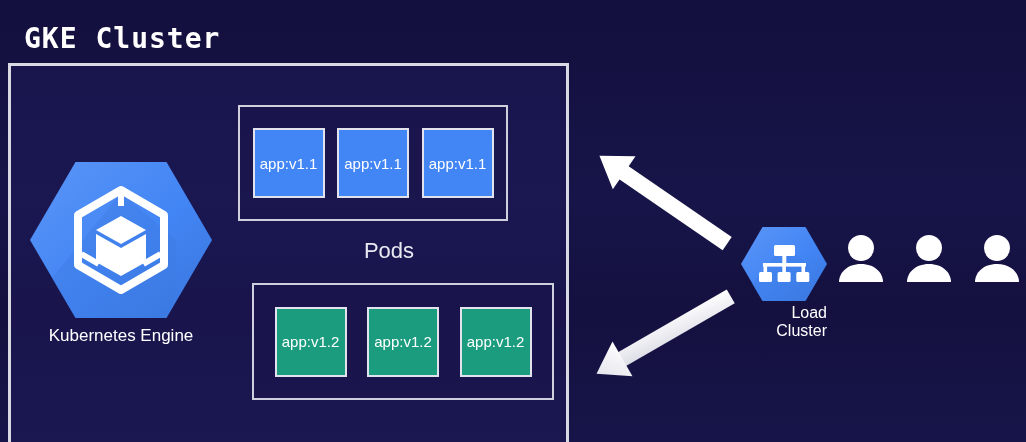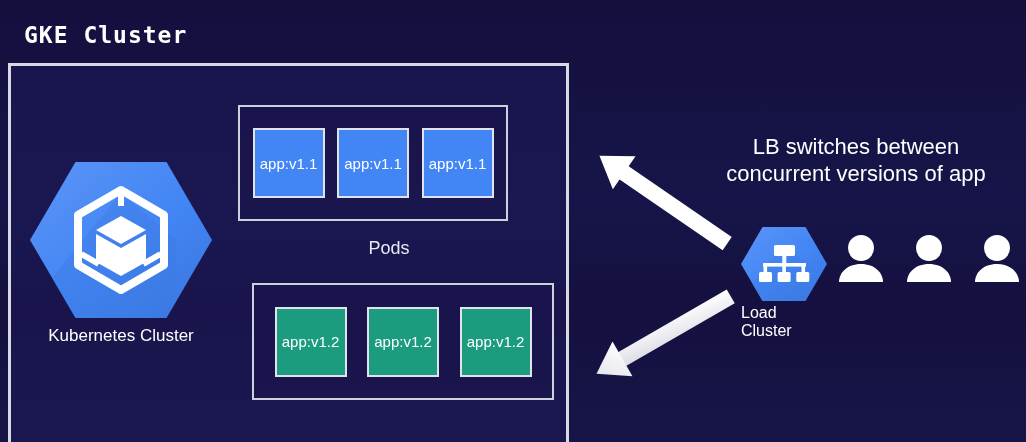--- a/index.html
+++ b/index.html
@@ -12,21 +12,21 @@
   #stage {
     position:relative;
     width:1026px; height:442px;
     background:linear-gradient(180deg,#13103e 0%,#171449 45%,#141140 70%,#171449 100%);
   }
 
   
   #cluster-title {
     position:absolute; left:24px; top:22px;
     font-family:"DejaVu Sans Mono","Liberation Mono",monospace;
-    font-size:23px; font-weight:700; letter-spacing:1px;
+    font-size:28px; font-weight:700; letter-spacing:1px;
     color:#ffffff;
   }
 
   
   #cluster-box {
     position:absolute; left:8px; top:63px;
     width:561px; height:379px;
     border:3px solid #d9d9e4;
     border-bottom:none;
     background:rgba(32,27,92,0.45);
@@ -49,39 +49,39 @@
     width:72px; height:70px;
     border:2px solid #e2e2ec;
     display:flex; align-items:center; justify-content:center;
     font-size:15px; color:#ffffff; white-space:nowrap;
   }
   .pod.v11 { background:#4285f4; }
   .pod.v12 { background:#1b9c7e; }
 
   #pods-label {
     position:absolute; left:238px; top:238px; width:302px;
-    text-align:center; font-size:18px; color:#e9e9f2;
+    text-align:center; font-size:22px; color:#e9e9f2;
   }
 
   
   #gke-node {
     position:absolute; left:30px; top:160px; width:182px;
   }
   .hex-wrap { position:relative; width:182px; height:160px; }
   #gke-label {
     margin-top:6px; text-align:center;
     font-size:17px; color:#ffffff;
   }
 
   
   #lb-node {
     position:absolute; left:741px; top:226px; width:86px;
   }
   #lb-label {
-    margin-top:2px; text-align:left;
+    margin-top:2px; text-align:right;
     font-size:16px; line-height:1.15; color:#ffffff;
   }
 
   
   #annotation {
     position:absolute; left:686px; top:134px; width:340px;
     text-align:center; font-size:22px; line-height:1.22;
     color:#ffffff;
   }
 
@@ -120,21 +120,21 @@
 
         <polygon points="91,56 116,70 91,84 66,70" fill="#ffffff"></polygon>
         <polygon points="66,74 91,88 91,116 66,102" fill="#ffffff"></polygon>
         <polygon points="116,74 116,102 91,116 91,88" fill="#ffffff"></polygon>
 
         <rect x="88" y="28" width="6" height="18" fill="#ffffff"></rect>
         <rect x="50" y="96" width="20" height="6" fill="#ffffff" transform="rotate(30 60 99)"></rect>
         <rect x="112" y="96" width="20" height="6" fill="#ffffff" transform="rotate(-30 122 99)"></rect>
       </svg>
     </div>
-    <div id="gke-label">Kubernetes Cluster</div>
+    <div id="gke-label">Kubernetes Engine</div>
   </div>
 
   <div class="pod-group" id="pod-group-v11">
     <div class="pod-row">
       <div class="pod v11">app:v1.1</div>
       <div class="pod v11">app:v1.1</div>
       <div class="pod v11">app:v1.1</div>
     </div>
   </div>
 
@@ -164,24 +164,20 @@
       <polygon points="26,-7 155,-7 155,9 26,9" fill="url(#arrowGradTop)"></polygon>
       <polygon points="0,1 30,-19 30,21" fill="url(#arrowGradTop)"></polygon>
     </g>
 
     <g transform="translate(596,373) rotate(-30)">
       <polygon points="26,-7 155,-7 155,9 26,9" fill="url(#arrowGradBot)"></polygon>
       <polygon points="0,1 30,-19 30,21" fill="url(#arrowGradBot)"></polygon>
     </g>
   </svg>
 
-  <div id="annotation">
-    <div>LB switches between</div>
-    <div>concurrent versions of app</div>
-  </div>
 
   <div id="lb-node">
     <svg width="86" height="76" viewBox="0 0 86 76">
       <defs>
         <linearGradient id="lbShade" x1="0" y1="0" x2="1" y2="1">
           <stop offset="0%" stop-color="#5b95f7"></stop>
           <stop offset="55%" stop-color="#4285f4"></stop>
           <stop offset="100%" stop-color="#3a76dd"></stop>
         </linearGradient>
       </defs>

